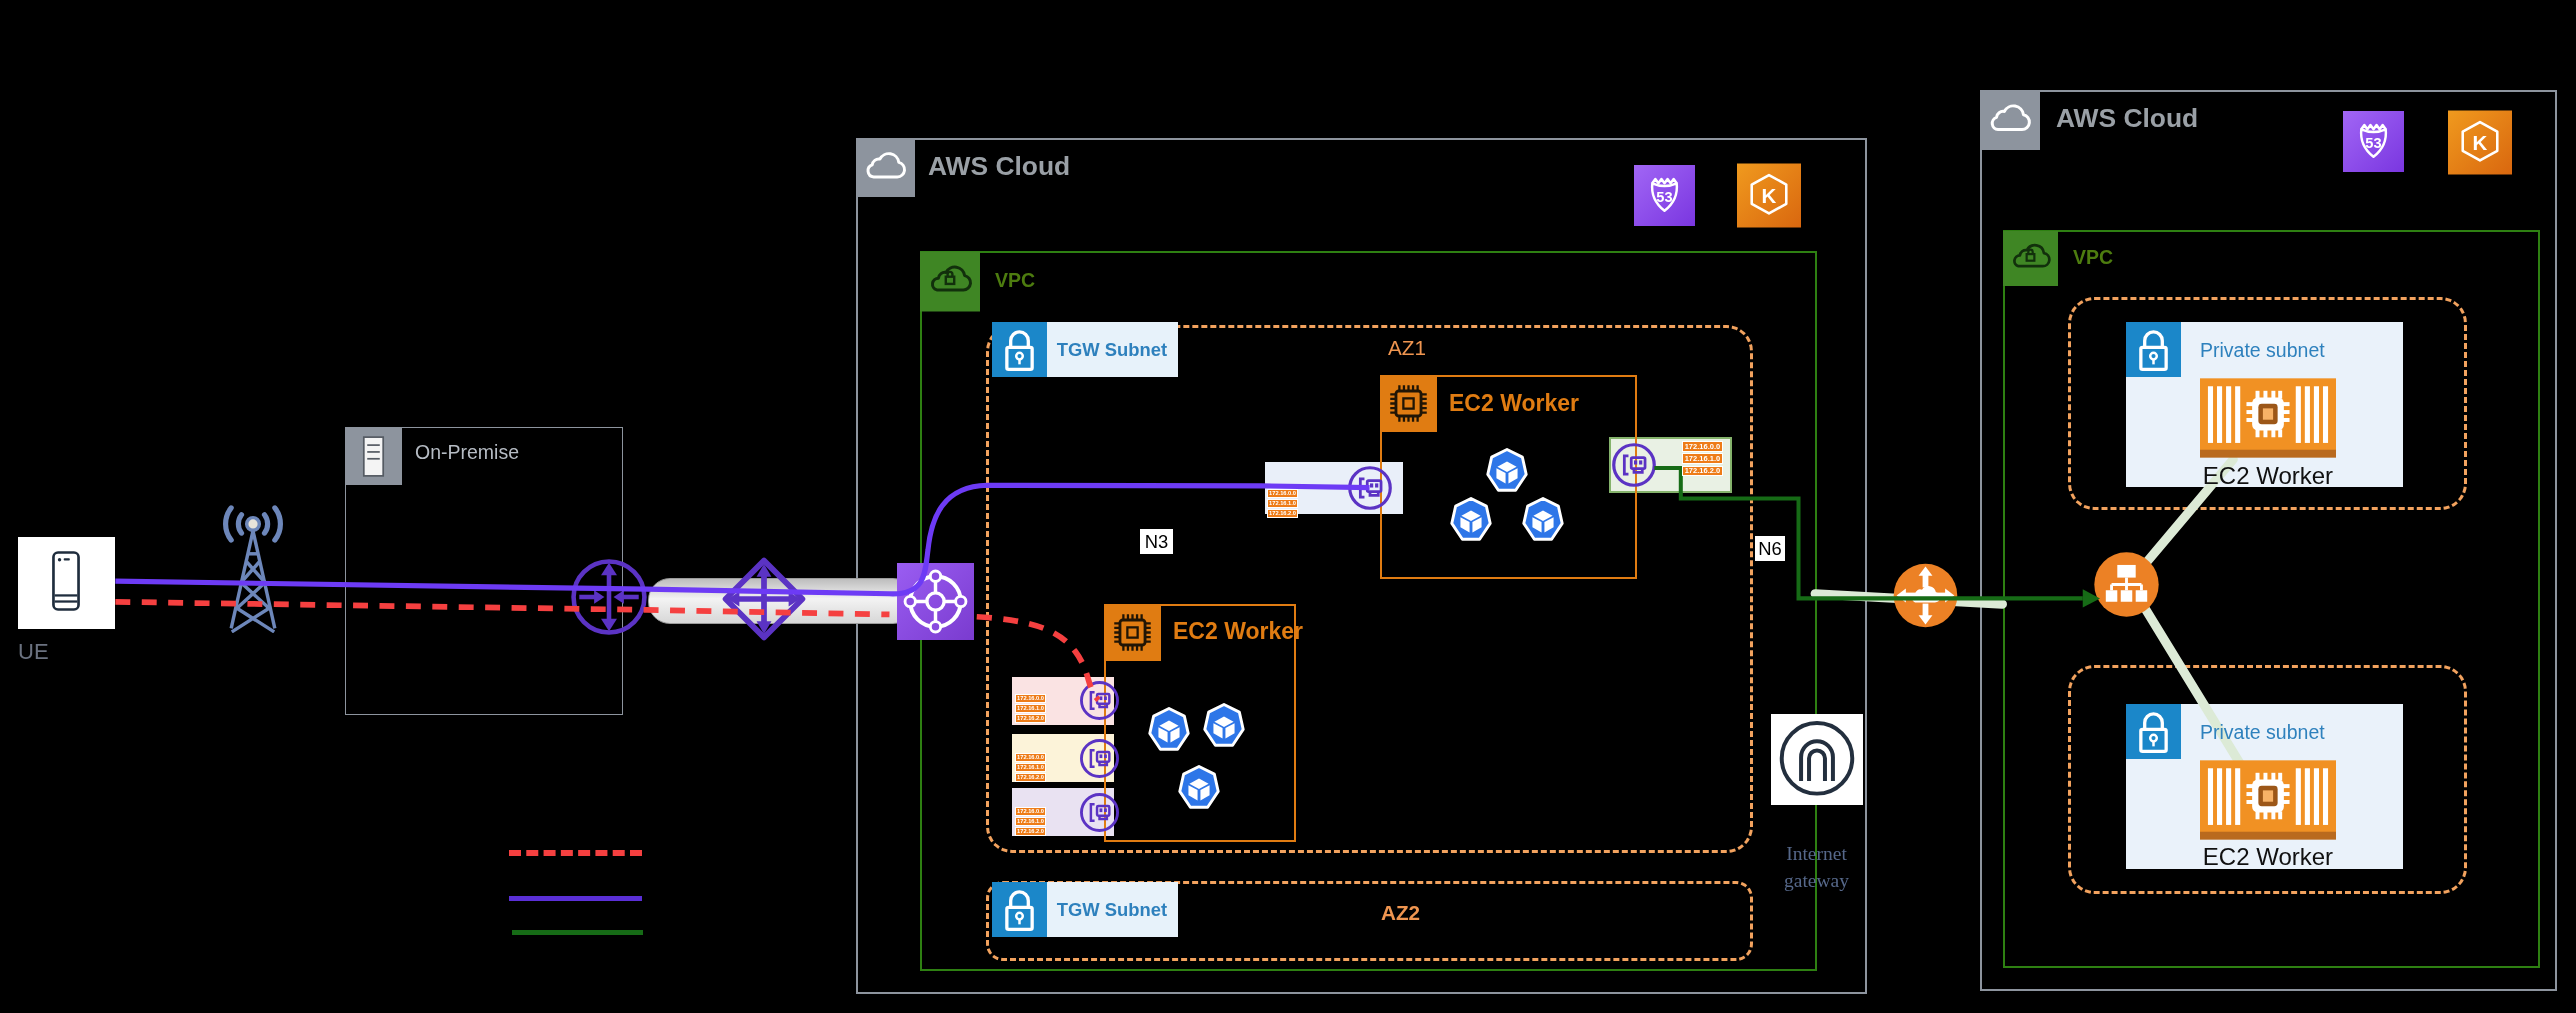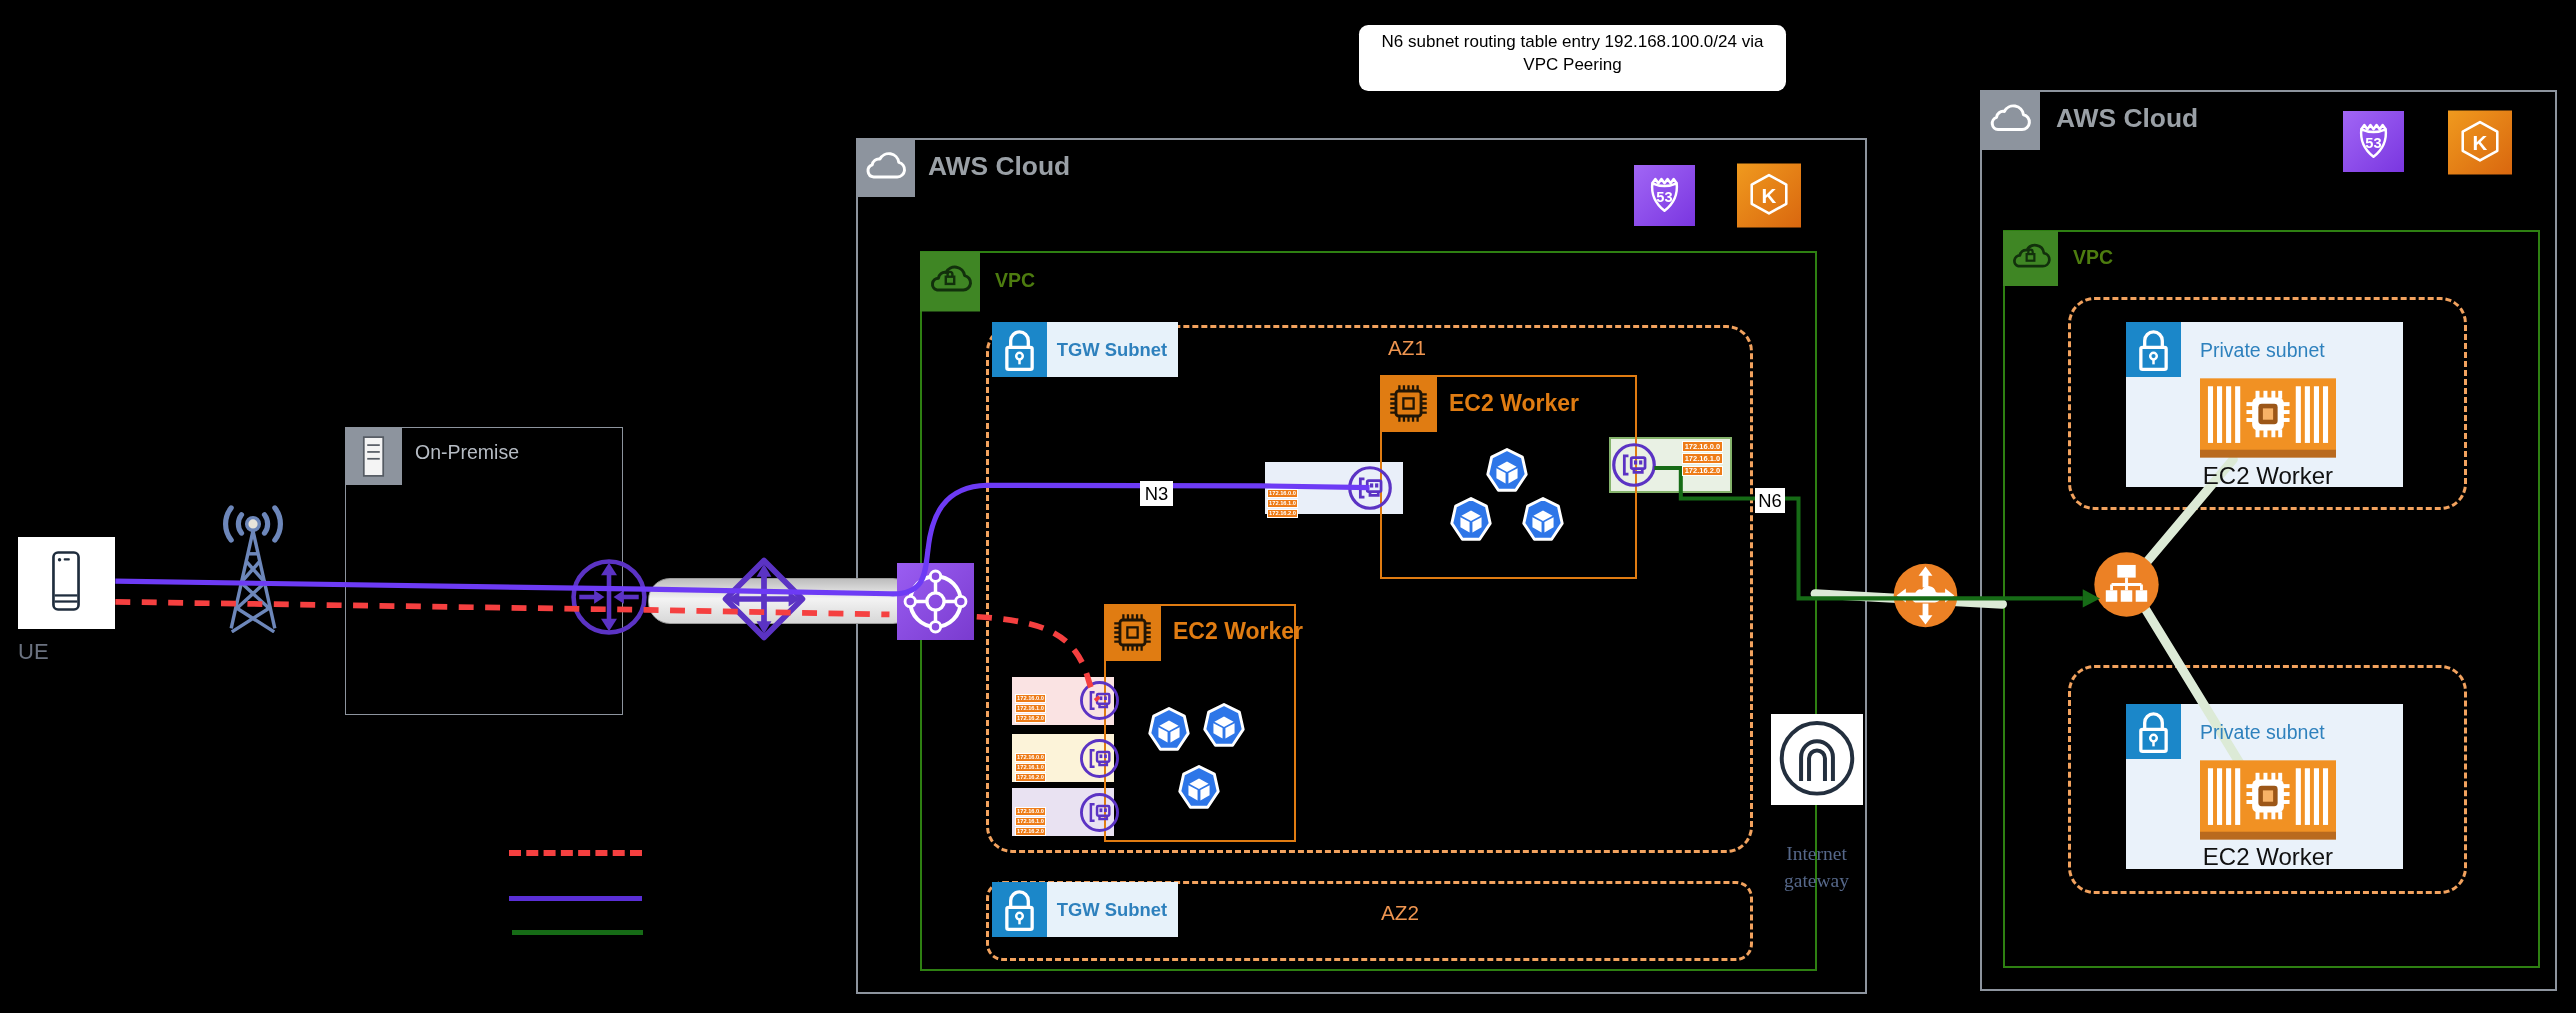--- a/index.html
+++ b/index.html
@@ -14,21 +14,21 @@
   .hdr-title{color:#9aa0a6;font-size:26.4px;font-weight:bold;}
   .vpc-lbl{color:#4d7c0f;font-size:19.5px;font-weight:bold;}
   .subnet-lbl{color:#2e81bd;font-size:18.4px;font-weight:bold;}
   .az-lbl{color:#ef9550;font-size:20.7px;margin-left:38px;}
   .ec2-lbl-orange{color:#e07c12;font-size:23px;font-weight:bold;}
   .ec2-lbl-black{color:#111;font-size:24px;text-align:center;}
   .ip-chip{display:block;background:#ee7c18;color:#fff;font-weight:bold;
            border:0.6px solid #fff;line-height:1;width:max-content;}
   .ip-s{font-size:5.7px;padding:0.6px 1.1px;margin-bottom:1.1px;}
   .ip-m{font-size:7.5px;padding:0.6px 1.7px;margin-bottom:1.7px;}
-  .net-lbl{background:#fff;color:#000;font-size:18.4px;text-align:center;}
+  .net-lbl{background:#fff;color:#000;font-size:18.4px;text-align:center;margin-top:48px;}
   .label-box{background:#e7f2fa;}
 </style>
 </head>
 <body>
 
 <div id="stage">
 
   <svg width="0" height="0" style="position:absolute">
     <defs>
       <linearGradient id="gP" x1="0" y1="0" x2="1" y2="1">
@@ -372,31 +372,30 @@
     </svg>
 
   <svg class="abs z3" width="2576" height="1013" viewBox="0 0 4484 1764" style="left:0;top:0;">
     <path d="M200 1012 L1125 1026 L1548 1034 C1612 1037 1610 995 1615 958 C1621 898 1643 847 1718 845 L2195 846 L2384 849" fill="none" stroke="#6d3bf5" stroke-width="9"></path>
     <path d="M200 1048 L1125 1062 L1548 1070" fill="none" stroke="#f54040" stroke-width="10" stroke-dasharray="26 20"></path>
     <path d="M1700 1074 C1800 1080 1845 1098 1872 1135 C1898 1170 1892 1200 1912 1219" fill="none" stroke="#f54040" stroke-width="10" stroke-dasharray="26 20"></path>
     <path d="M2880 815 L2926 815 L2926 868 L3131 868 L3131 1042 L3626 1042" fill="none" stroke="#166b16" stroke-width="7"></path>
     <polygon points="3626,1026 3656,1042 3626,1058" fill="#166b16"></polygon>
   </svg>
 
-  <div class="abs z4" style="left:1359px;top:25px;width:404px;height:55px;background:#fff;border-radius:9.2px;color:#000;font-size:17px;text-align:center;padding:5.7px 11.5px;line-height:1.35;">N6 subnet routing table entry 192.168.100.0/24 via VPC Peering</div>
 
   <div class="abs z4 hdr-title" style="left:928px;top:151px;">AWS Cloud</div>
   <div class="abs z4 hdr-title" style="left:2056px;top:103px;">AWS Cloud</div>
   <div class="abs z4 vpc-lbl" style="left:995px;top:269px;">VPC</div>
   <div class="abs z4 vpc-lbl" style="left:2073px;top:246px;">VPC</div>
 
   <div class="abs z4 subnet-lbl" style="left:1047px;top:322px;width:130px;height:55px;line-height:55px;text-align:center;">TGW Subnet</div>
   <div class="abs z4 subnet-lbl" style="left:1047px;top:882px;width:130px;height:55px;line-height:55px;text-align:center;">TGW Subnet</div>
   <div class="abs z4 az-lbl" style="left:1350px;top:336px;">AZ1</div>
-  <div class="abs z4 az-lbl" style="left:1343px;top:901px;">AZ2</div>
+  <div class="abs z4 az-lbl" style="left:1343px;top:901px;font-weight:bold;">AZ2</div>
 
   <div class="abs z4 ec2-lbl-orange" style="left:1449px;top:390px;">EC2 Worker</div>
   <div class="abs z4 ec2-lbl-orange" style="left:1173px;top:618px;">EC2 Worker</div>
 
   <div class="abs z4 net-lbl" style="left:1140px;top:481px;width:33px;height:25px;line-height:25px;">N3</div>
   <div class="abs z4 net-lbl" style="left:1755px;top:488px;width:30px;height:25px;line-height:25px;">N6</div>
 
   <div class="abs z4 txt" style="left:1759px;top:840px;width:115px;text-align:center;color:#56688a;font-size:19.5px;line-height:1.4;font-family:Liberation Serif, serif;">Internet gateway</div>
 
   <div class="abs z4 subnet-lbl" style="left:2200px;top:339px;font-size:19.5px;font-weight:normal;">Private subnet</div>

